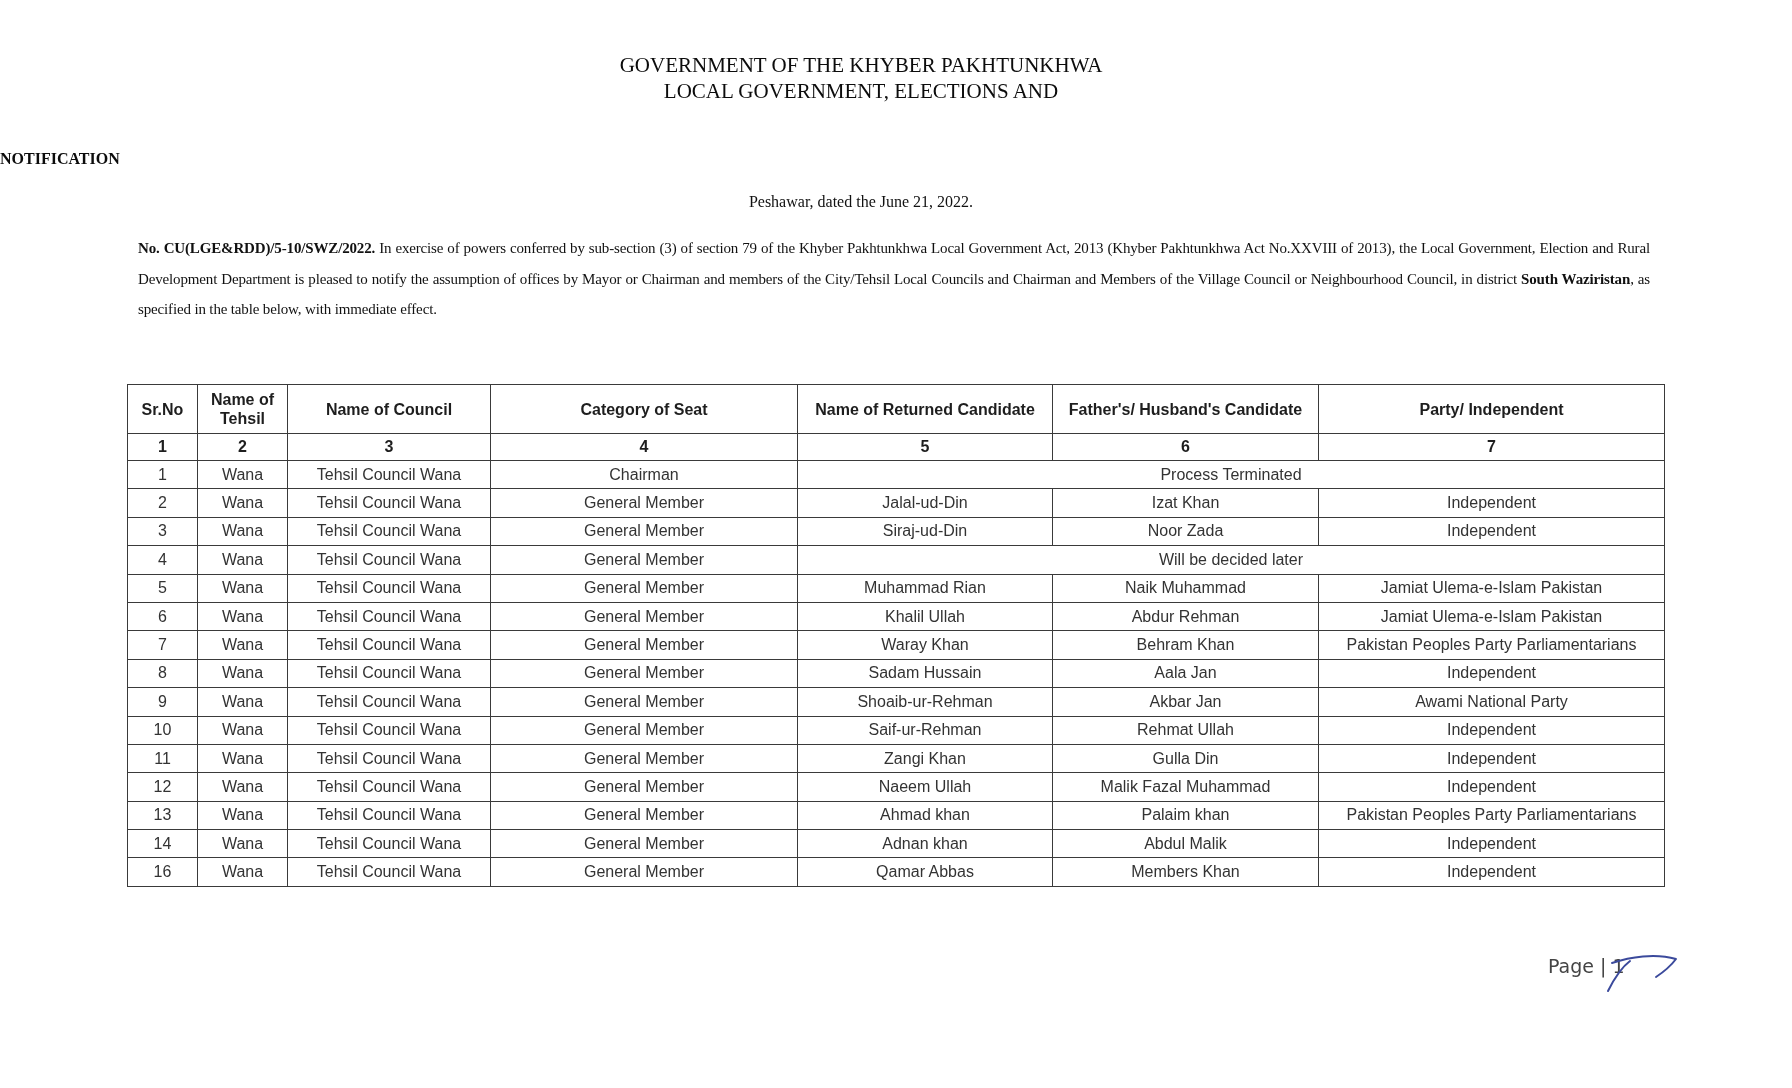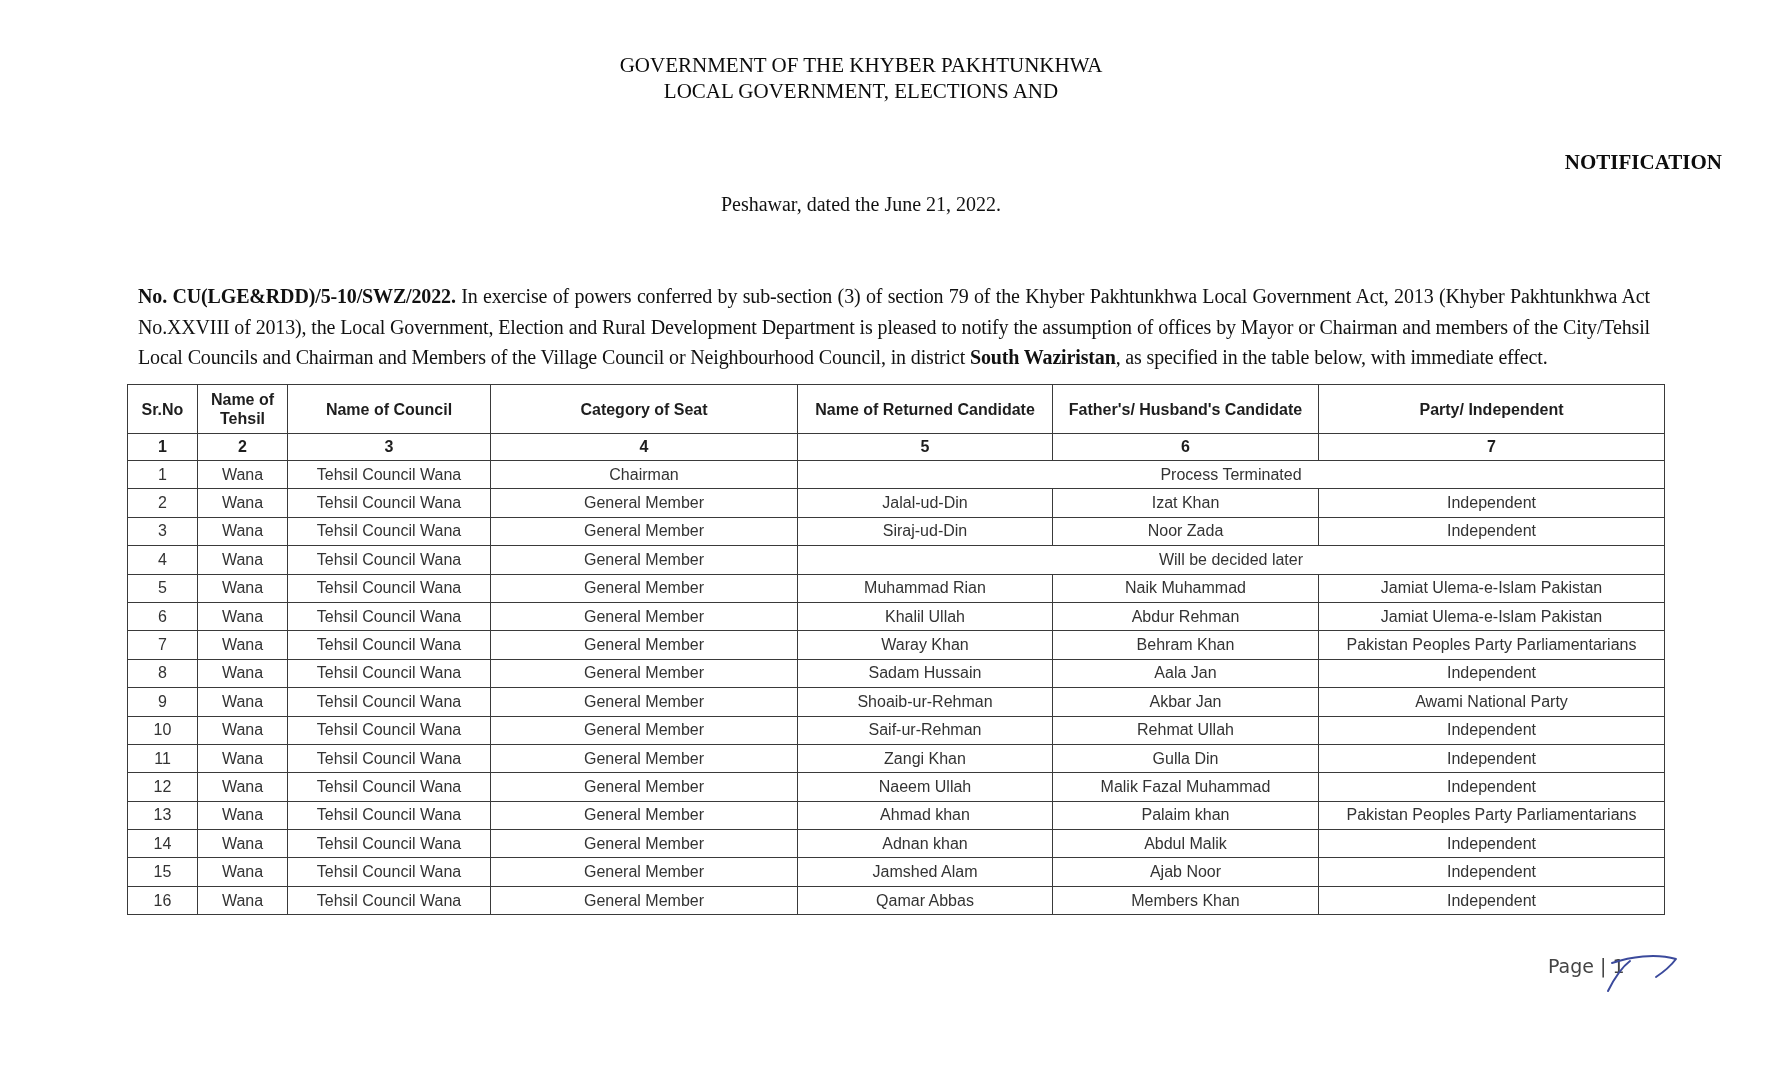--- a/index.html
+++ b/index.html
@@ -24,49 +24,48 @@
       font-weight: normal;
       font-size: 21px;
       line-height: 26px;
       color: #0c0c0c;
     }
     .notification-title {
       position: absolute;
       left: 0;
       top: 150px;
       width: 1722px;
-      text-align: right;
+      text-align: left;
       font-family: "Liberation Serif", "DejaVu Serif", serif;
       font-weight: bold;
-      font-size: 21px;
+      font-size: 16px;
       color: #0c0c0c;
     }
     .date-line {
       position: absolute;
       left: 0;
       top: 193px;
       width: 1722px;
       text-align: center;
       font-family: "Liberation Serif", "DejaVu Serif", serif;
-      font-size: 20px;
+      font-size: 16px;
       color: #111;
     }
     .body-paragraph {
       position: absolute;
       left: 138px;
       top: 233px;
       width: 1512px;
       font-family: "Liberation Serif", "DejaVu Serif", serif;
-      font-size: 20px;
+      font-size: 15px;
       line-height: 30.5px;
       text-align: justify;
       text-align-last: left;
       color: #111;
       letter-spacing: -0.15px;
-      margin-top: 48px;
     }
     .body-paragraph b { font-weight: bold; }
 
     table.results {
       position: absolute;
       left: 127px;
       top: 384px;
       width: 1537px;
       border-collapse: collapse;
       font-family: "Liberation Sans", "DejaVu Sans", sans-serif;
@@ -288,29 +287,20 @@
       <tr class="data-row">
         <td>14</td>
         <td>Wana</td>
         <td>Tehsil Council Wana</td>
         <td>General Member</td>
         <td>Adnan khan</td>
         <td>Abdul Malik</td>
         <td>Independent</td>
       </tr>
       <tr class="data-row">
-        <td>15</td>
-        <td>Wana</td>
-        <td>Tehsil Council Wana</td>
-        <td>General Member</td>
-        <td>Jamshed Alam</td>
-        <td>Ajab Noor</td>
-        <td>Independent</td>
-      </tr>
-      <tr class="data-row">
         <td>16</td>
         <td>Wana</td>
         <td>Tehsil Council Wana</td>
         <td>General Member</td>
         <td>Qamar Abbas</td>
         <td>Members Khan</td>
         <td>Independent</td>
       </tr>
     </tbody>
 </table>

